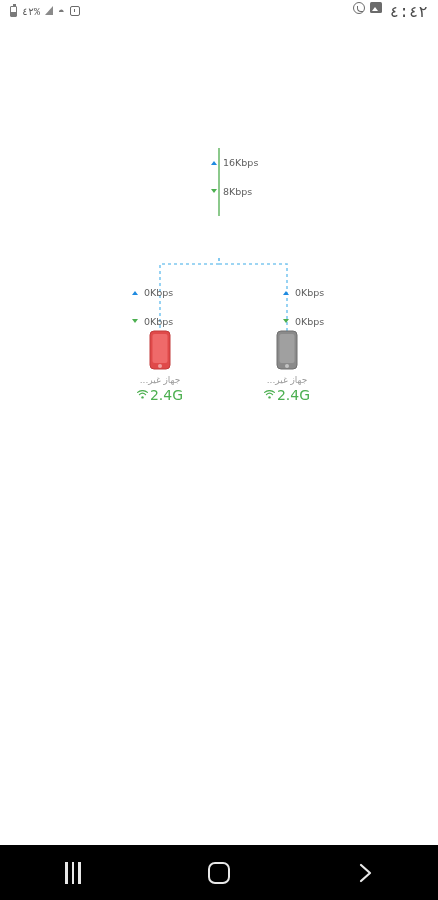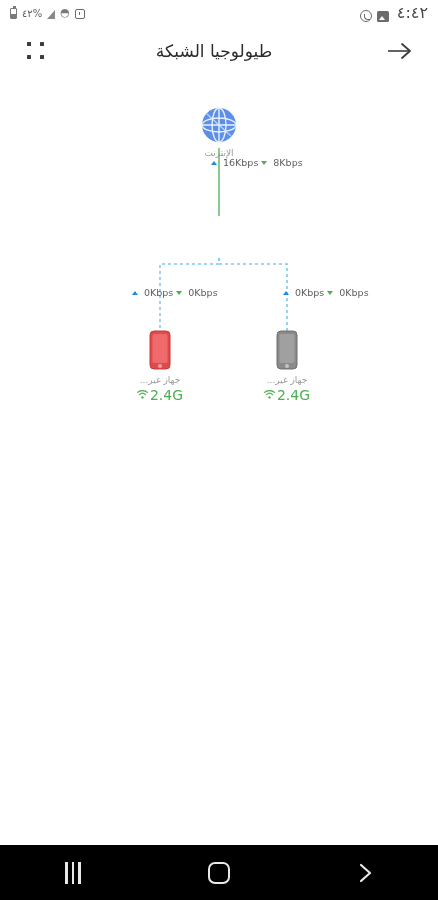--- a/index.html
+++ b/index.html
@@ -23,22 +23,23 @@
     top: 0; left: 0;
     width: 438px; height: 24px;
     background: #ffffff;
     display: flex;
     align-items: center;
     justify-content: space-between;
     padding: 0 10px;
   }
   .sb-left, .sb-right {
     display: flex;
-    align-items: flex-end;
+    align-items: flex-start;
     gap: 5px;
+    font-family: Liberation Mono, monospace;
   }
   .sb-pct {
     font-size: 10px;
     color: #5c5c5c;
     letter-spacing: -0.3px;
   }
   .sb-time {
     font-size: 16px;
     color: #4a4a4a;
     letter-spacing: 0.2px;
@@ -215,22 +216,22 @@
     gap: 2px;
     margin-top: 1px;
     direction: ltr;
   }
   .wifi-sm { display: inline-block; line-height: 0; }
 
   
   .speeds {
     position: absolute;
     display: flex;
-    flex-direction: row;
-    gap: 3px;
+    flex-direction: column;
+    gap: 19px;
   }
   .speed-row {
     display: flex;
     align-items: center;
     gap: 6px;
     font-size: 9.5px;
     color: #5e5e5e;
     line-height: 1;
     direction: ltr;
   }
@@ -295,59 +296,31 @@
       <span class="wifi-glyph">◓</span>
       <span class="alarm-glyph"></span>
     </div>
     <div class="sb-right">
       <span class="wa-glyph"></span>
       <span class="img-glyph"></span>
       <span class="sb-time">٤:٤٢</span>
     </div>
   </div>
 
-  <div class="appbar">
-    <div class="grid-icon">
-      <i></i>
-      <i></i>
-      <i></i>
-      <i></i>
-    </div>
-    <div class="appbar-title">طيولوجيا الشبكة</div>
-    <div class="arrow-right">
-      <svg width="26" height="20" viewBox="0 0 26 20" aria-hidden="true">
-        <line x1="1" y1="10" x2="23" y2="10" stroke="#3c3c3c" stroke-width="1.6"></line>
-        <polyline points="15,3 23,10 15,17" fill="none" stroke="#3c3c3c" stroke-width="1.8" stroke-linecap="round" stroke-linejoin="round"></polyline>
-      </svg>
-    </div>
-  </div>
 
   <div class="topology">
 
     <svg class="topo-svg">
 
       <line x1="219" y1="70" x2="219" y2="138" stroke="#8cc98c" stroke-width="2"></line>
 
       <path d="M219,180 L219,186 L160,186 L160,256" fill="none" stroke="#7ec8f0" stroke-width="1.6" stroke-dasharray="3,3"></path>
       <path d="M219,180 L219,186 L287,186 L287,256" fill="none" stroke="#7ec8f0" stroke-width="1.6" stroke-dasharray="3,3"></path>
     </svg>
 
-    <div class="node node-internet">
-      <div class="globe-wrap">
-        <svg width="42" height="42" viewBox="0 0 42 42" aria-hidden="true">
-          <circle cx="21" cy="21" r="17" fill="#5b8fe8"></circle>
-          <ellipse cx="21" cy="21" rx="17" ry="7" fill="none" stroke="#e8f0fd" stroke-width="1.4"></ellipse>
-          <ellipse cx="21" cy="21" rx="7" ry="17" fill="none" stroke="#e8f0fd" stroke-width="1.4"></ellipse>
-          <line x1="4" y1="21" x2="38" y2="21" stroke="#e8f0fd" stroke-width="1.4"></line>
-          <line x1="21" y1="4" x2="21" y2="38" stroke="#e8f0fd" stroke-width="1.4"></line>
-          <path d="M9 10 L33 32" stroke="#e8f0fd" stroke-width="1.2" opacity="0.7"></path>
-        </svg>
-      </div>
-      <div class="node-caption">الإنترنت</div>
-    </div>
 
     <div class="speeds speeds-internet">
       <div class="speed-row">
         <span class="tri-up"></span>
         <span>16Kbps</span>
       </div>
       <div class="speed-row">
         <span class="tri-down"></span>
         <span>8Kbps</span>
       </div>

